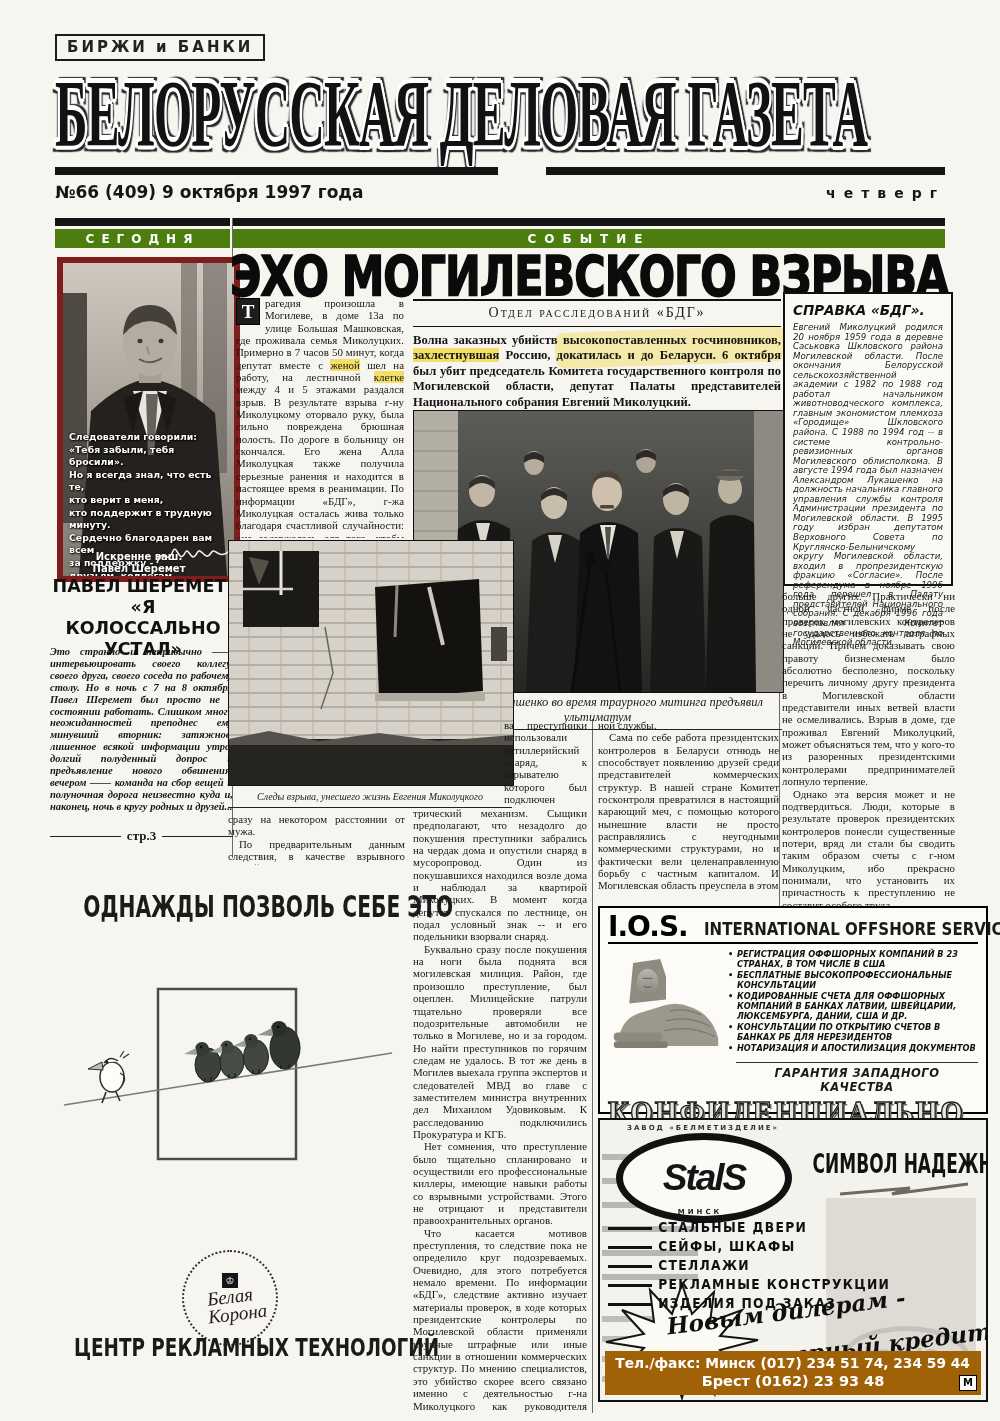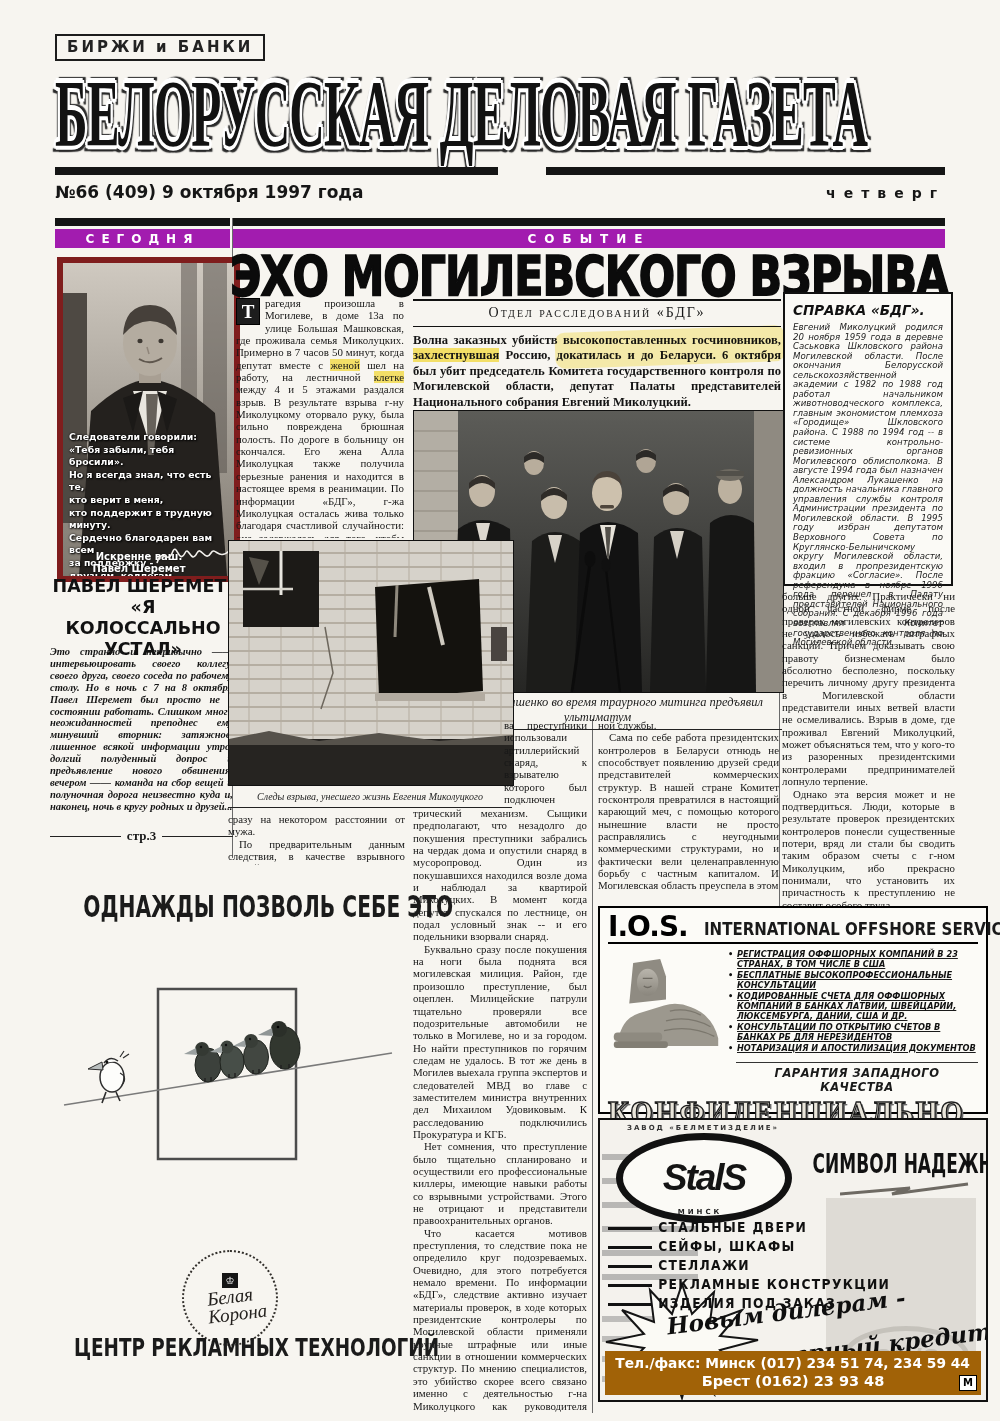--- a/index.html
+++ b/index.html
@@ -15,21 +15,21 @@
      font-family:"Liberation Serif",serif;font-weight:bold;font-size:63px;letter-spacing:-1px;color:#121212;
      text-shadow:-2px -2px 0 #fff,2px -2px 0 #fff,-2px 2px 0 #fff,2px 2px 0 #fff,-3px 0 0 #fff,3px 0 0 #fff,
                  0 3px 0 #fff,0 -3px 0 #fff,4px 4px 1px #2a2a2a,-4px 4px 1px #2a2a2a,4px -4px 1px #2a2a2a;}
   .rule-thick{top:167px;height:8px;background:#151515;}
   .dateline{left:55px;top:182px;width:890px;display:flex;justify-content:space-between;align-items:baseline;}
   .issue{font:bold 17px "DejaVu Sans",sans-serif;color:#161616;}
   .weekday{font:bold 14px "DejaVu Sans",sans-serif;letter-spacing:8px;color:#161616;}
 
   
   .barblack{top:218px;height:8px;background:#141414;}
-  .bargray{top:229px;height:19px;background:#a21caf;display:flex;align-items:center;justify-content:center;
+  .bargray{top:229px;height:19px;background:#4d7c0f;display:flex;align-items:center;justify-content:center;
            font:bold 12px "DejaVu Sans",sans-serif;color:#fff;}
   .vrule{width:1px;background:#6a6a6a;}
 
   
   .photo-sh{left:57px;top:257px;width:171px;height:313px;border:6px solid #7f1d1d;background:#ec4899;overflow:hidden;}
   .sh-overlay{position:absolute;left:6px;top:168px;width:160px;color:#fff;
       font:bold 9.3px/12.6px "DejaVu Sans",sans-serif;white-space:pre-line;text-shadow:0 0 2px #000,1px 1px 2px #000;}
   .sh-sign{position:absolute;left:16px;top:288px;width:120px;color:#fff;text-align:center;
       font:bold 10px/12px "DejaVu Sans",sans-serif;white-space:pre-line;text-shadow:0 0 2px #000;}
   .pavel-h{left:52px;top:576px;width:182px;text-align:center;
@@ -86,21 +86,21 @@
   .spravka{left:783px;top:292px;width:170px;height:294px;border:2px solid #111;background:#fbfaf6;
       box-sizing:border-box;padding:8px 8px;}
   .spravka h4{margin:0 0 5px;font:bold italic 13.5px "DejaVu Sans",sans-serif;font-style:italic;color:#111;}
   .spravka div{font:italic 8.6px/9.55px "DejaVu Sans",sans-serif;text-align:justify;color:#222;}
 
   
   .ios{left:598px;top:906px;width:390px;height:208px;border:2.5px solid #000;background:#fcfbf7;box-sizing:border-box;padding:5px 8px;}
   .ios-head{display:flex;align-items:baseline;gap:16px;border-bottom:2px solid #000;padding-bottom:1px;}
   .ios-brand{font:bold 28px/28px "DejaVu Sans",sans-serif;letter-spacing:-1px;color:#000;}
   .ios-rest{font:bold 15.5px "DejaVu Sans",sans-serif;display:inline-block;transform:scale(0.97,1.15);transform-origin:0 100%;white-space:nowrap;}
-  .ios-body{display:flex;margin-top:3px;text-decoration:underline;}
+  .ios-body{display:flex;margin-top:3px;}
   .ios-sphinx{width:116px;height:112px;flex:0 0 auto;}
   .ios-bullets{margin:2px 0 0 4px;padding:0;list-style:none;font:bold italic 8.2px/10.4px "DejaVu Sans",sans-serif;color:#111;}
   .ios-bullets li{padding-left:9px;position:relative;text-align:left;}
   .ios-bullets li::before{content:"•";position:absolute;left:0;top:0;}
   .ios-guar{border-top:1px solid #333;margin:3px 0 0 128px;padding-top:3px;text-align:center;
       font:bold italic 11.5px "DejaVu Sans",sans-serif;letter-spacing:0.5px;}
   .ios-big{text-align:left;margin-top:2px;}
   .ios-big span{display:inline-block;white-space:nowrap;transform:scaleY(1.12);
       font:bold 29px "Liberation Serif",serif;letter-spacing:2px;color:#e9e5da;
       -webkit-text-stroke:1.2px #1c1c1c;text-shadow:2px 2px 0 #6a6a6a;}

